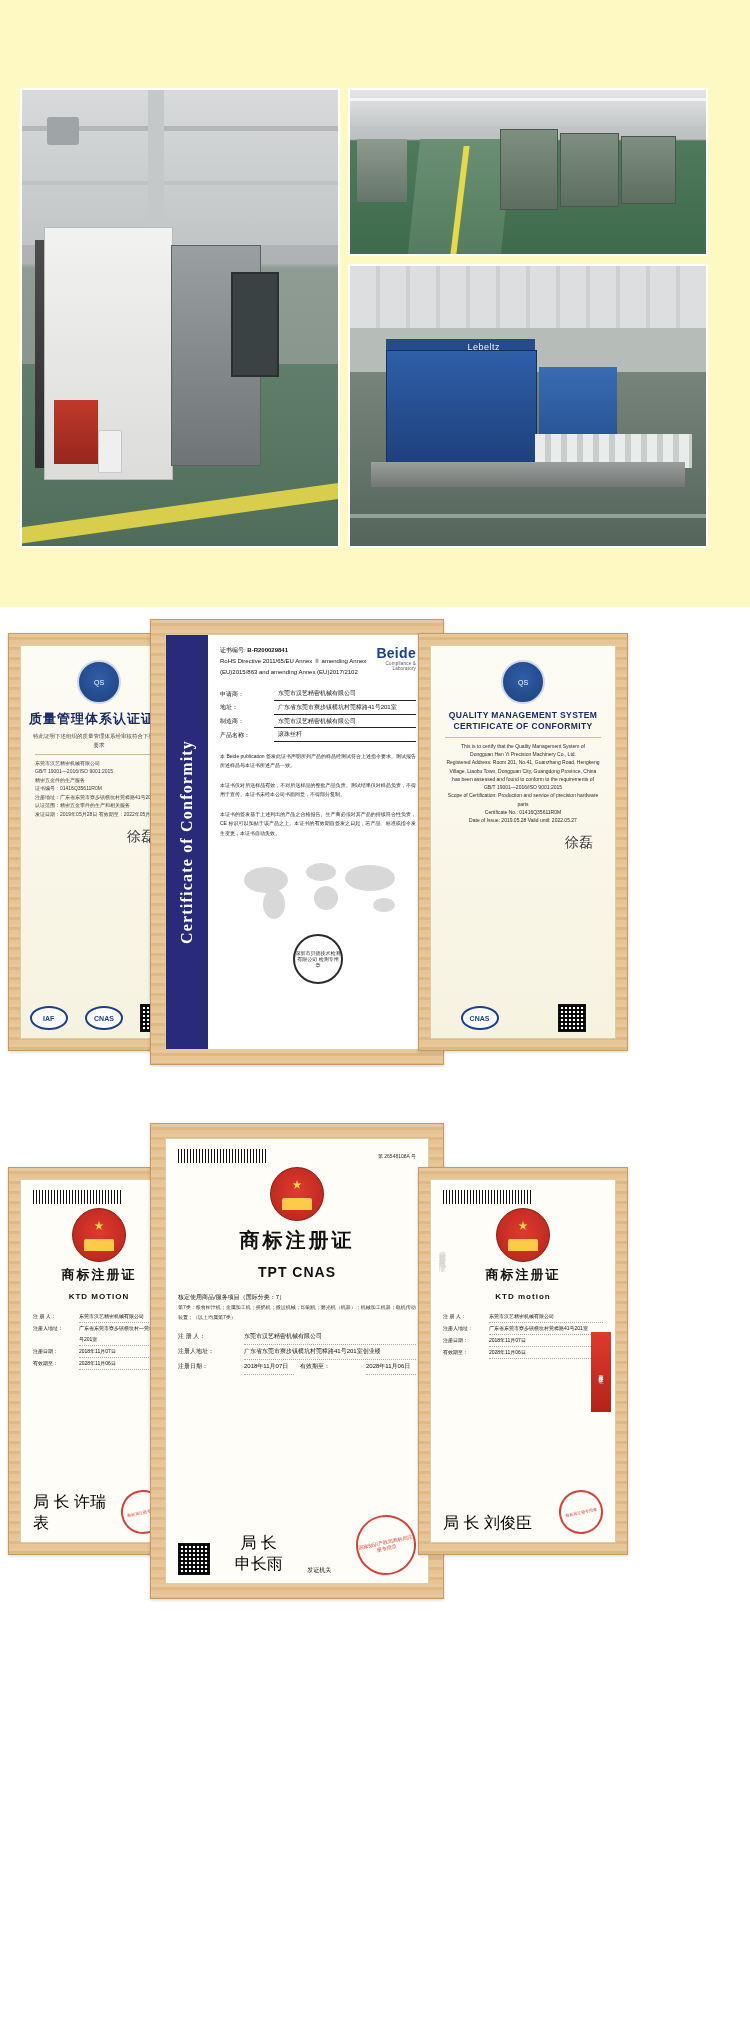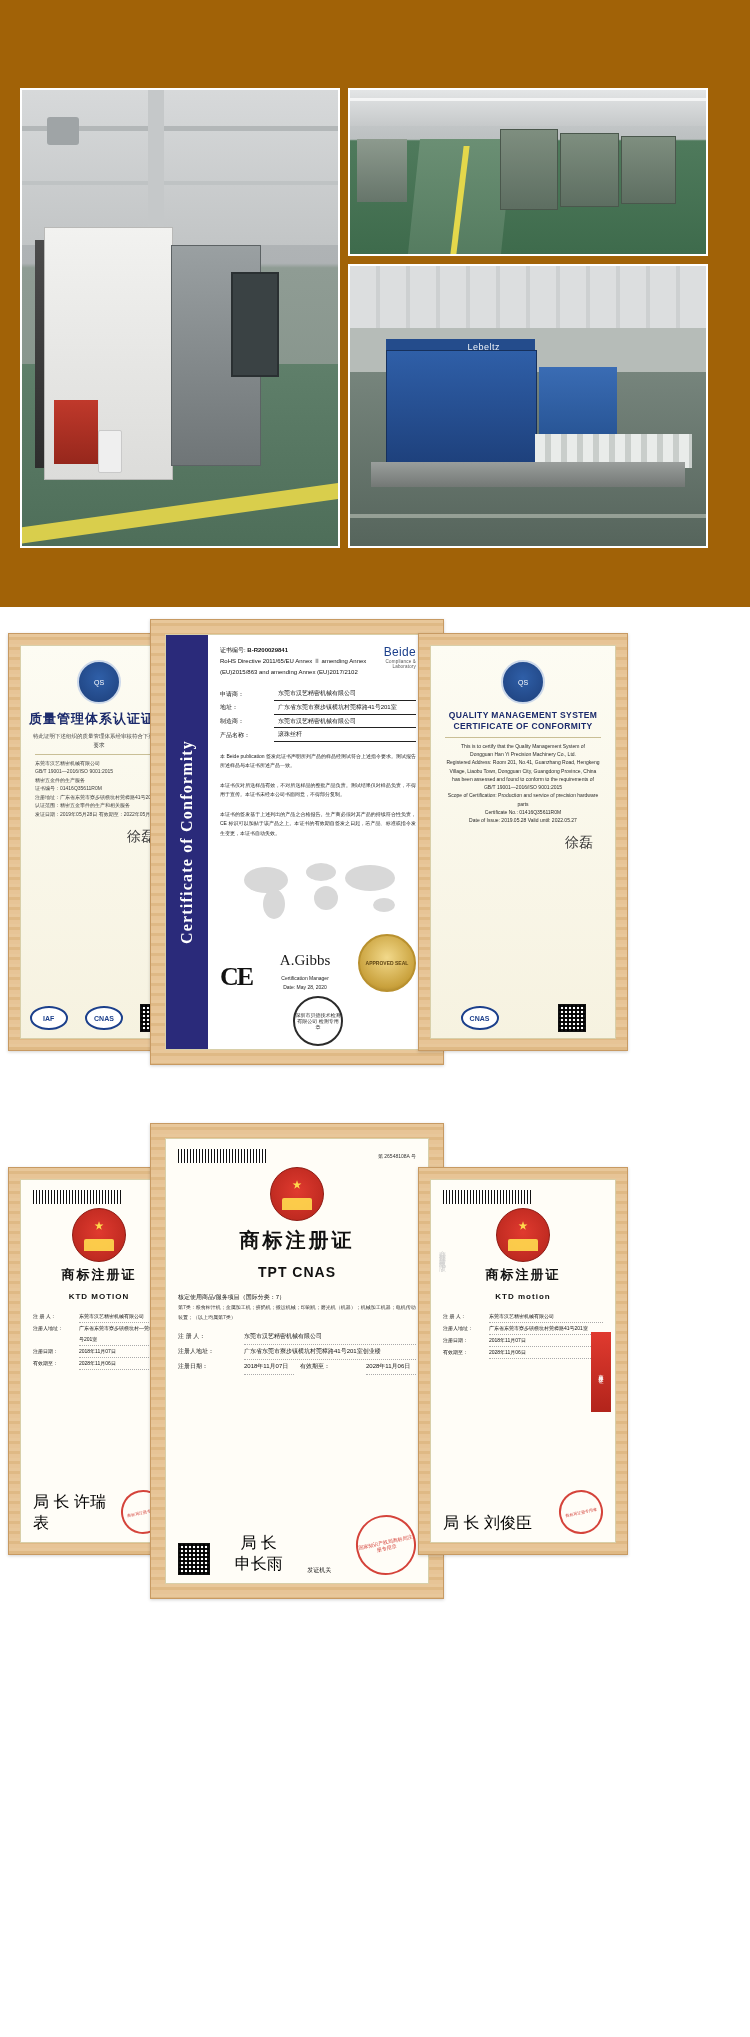--- a/index.html
+++ b/index.html
@@ -8,21 +8,21 @@
     background:#ffffff;
     font-family:"Liberation Sans", sans-serif;
     -webkit-font-smoothing:antialiased;
   }
   .page{width:750px;position:relative;overflow:hidden;}
 
   
   .photo-banner{
     width:750px;
     height:607px;
-    background:#a16207;
+    background:#fef9c3;
     position:relative;
     box-sizing:border-box;
   }
   .photo-grid{
     position:absolute;
     left:20px; top:88px;
     width:710px; height:460px;
   }
   .ph{
     position:absolute;
@@ -192,21 +192,21 @@
     font-family:"Liberation Serif",serif;
   }
   .coc-body{
     position:absolute;left:42px;right:0;top:0;bottom:0;
     padding:10px 12px 8px;box-sizing:border-box;
   }
   .coc-head{display:flex;justify-content:space-between;align-items:flex-start;}
   .coc-head .meta{font-size:6px;color:#111;line-height:1.8;max-width:160px;}
   .coc-head .meta b{font-weight:bold;}
   .coc-logo{text-align:right;}
-  .coc-logo .brand{font-size:12px;font-weight:normal;color:#1b3f8b;letter-spacing:.3px;}
+  .coc-logo .brand{font-size:14px;font-weight:bold;color:#1b3f8b;letter-spacing:.3px;}
   .coc-logo .brandsub{font-size:4.5px;color:#555;letter-spacing:.2px;}
   .coc-fields{margin-top:10px;font-size:6px;color:#111;line-height:2.1;}
   .coc-fields .row{display:flex;align-items:center;gap:6px;}
   .coc-fields .k{width:48px;color:#111;}
   .coc-fields .v{flex:1;border-bottom:1px solid #222;padding-left:4px;min-height:10px;}
   .coc-para{
     margin-top:10px;font-size:5px;color:#222;line-height:1.9;text-align:justify;
   }
   .coc-map{
     position:relative;height:86px;margin-top:6px;
@@ -425,30 +425,20 @@
 
             <div class="coc-map">
               <div class="dot" style="left:12%;top:26%;width:44px;height:26px;"></div>
               <div class="dot" style="left:22%;top:52%;width:22px;height:30px;"></div>
               <div class="dot" style="left:44%;top:22%;width:30px;height:18px;"></div>
               <div class="dot" style="left:48%;top:48%;width:24px;height:24px;"></div>
               <div class="dot" style="left:64%;top:24%;width:50px;height:26px;"></div>
               <div class="dot" style="left:78%;top:62%;width:22px;height:14px;"></div>
             </div>
 
-            <div class="coc-ce">
-              <div class="ce-mark">CE</div>
-              <div class="ce-sign">
-                <div class="scr">A.Gibbs</div>
-                <div>Certification Manager</div>
-                <div><span>Date:</span>
-                     <span>May 28, 2020</span></div>
-              </div>
-              <div class="gold-seal">APPROVED SEAL</div>
-            </div>
 
             <div class="coc-stamp">深圳市贝德技术检测有限公司 检测专用章</div>
 
           </div>
         </div>
       </div>
     </div>
 
     <div class="frame small" style="left:418px; top:26px; width:210px; height:418px;">
       <div class="frame-inner">

